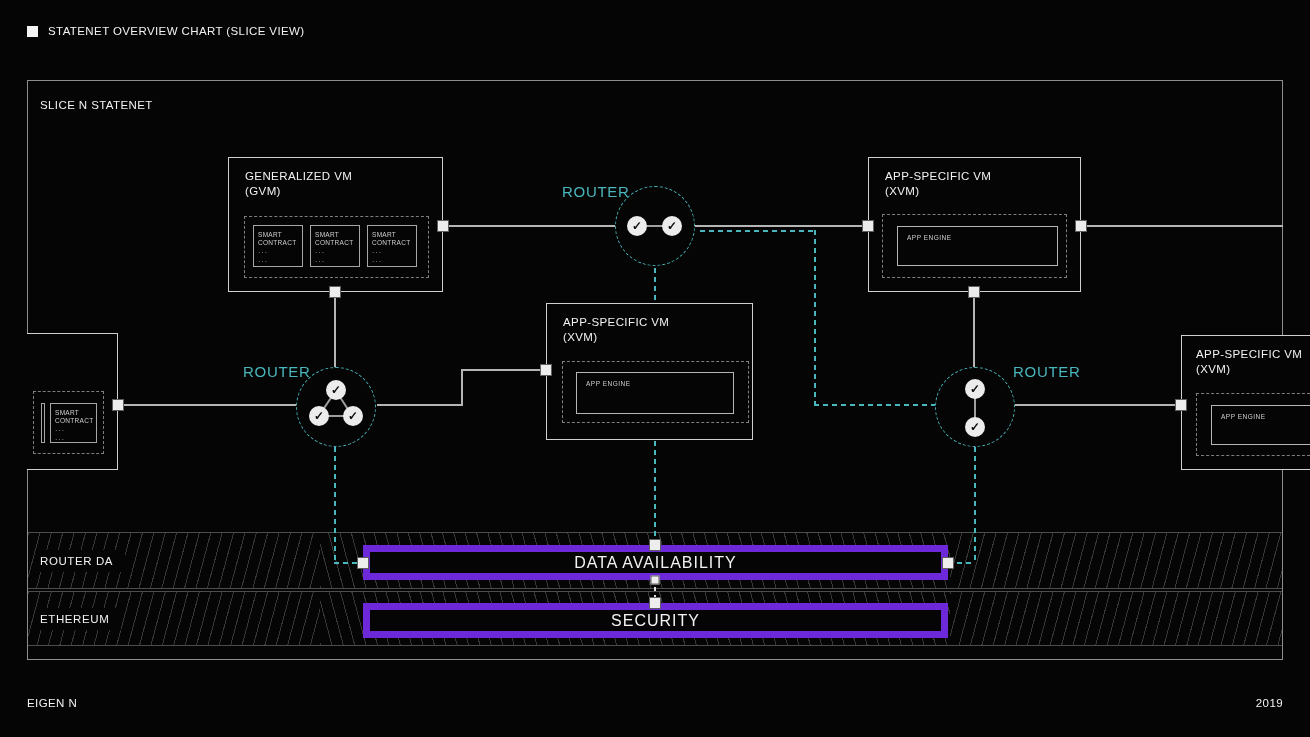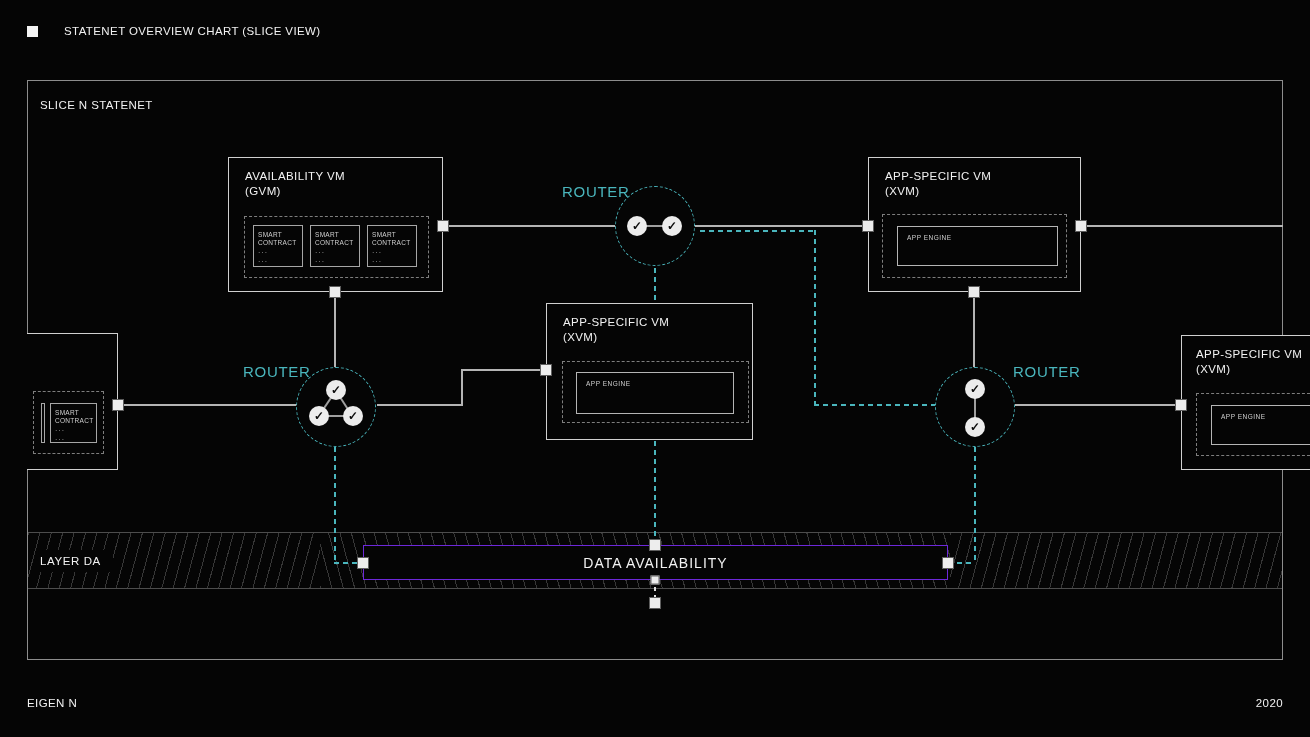--- a/index.html
+++ b/index.html
@@ -8,21 +8,21 @@
     --line:#b5b5b5;
     --text:#f2f2f2;
   }
   *{margin:0;padding:0;box-sizing:border-box}
   html,body{width:1310px;height:737px;overflow:hidden;background:var(--bg);
     font-family:"Liberation Sans",sans-serif;color:var(--text);}
   .stage{position:relative;width:1310px;height:737px;overflow:hidden;background:var(--bg)}
 
   
   .hdr-sq{position:absolute;left:27px;top:26px;width:11px;height:11px;background:#f4f4f4}
-  .hdr-title{position:absolute;left:64px;top:25px;font-size:11.5px;letter-spacing:.4px;color:var(--text)}
+  .hdr-title{position:absolute;left:48px;top:25px;font-size:11.5px;letter-spacing:.4px;color:var(--text)}
 
   
   .main-box{position:absolute;left:27px;top:80px;width:1256px;height:580px;border:1px solid #8d8d8d}
   .main-label{position:absolute;left:40px;top:99px;font-size:11.5px;letter-spacing:.4px;color:var(--text)}
 
   
   .vm-box{position:absolute;border:1px solid #d0d0d0;background:var(--bg)}
   .vm-title{position:absolute;left:16px;top:11px;font-size:11.5px;line-height:15px;letter-spacing:.4px;color:var(--text);white-space:nowrap}
   .dashed-container{position:absolute;border:1px dashed #7e7e7e}
   .sc-box{position:absolute;border:1px solid #a6a6a6;color:#cfcfcf;font-size:6.5px;line-height:8px;
@@ -48,22 +48,22 @@
   .clinev{position:absolute;width:1.5px;background:#9f9f9f;z-index:5}
   .router-label{position:absolute;color:var(--teal);font-size:15px;letter-spacing:.7px;z-index:4}
 
   
   .band{position:absolute;left:28px;width:1254px;border-top:1px solid #4d4d4d;border-bottom:1px solid #4d4d4d;overflow:hidden}
   .hatch{position:absolute;top:0;bottom:0}
   .hatch-a{background:repeating-linear-gradient(105deg,rgba(255,255,255,.20) 0 1px,transparent 1px 11px)}
   .hatch-b{background:repeating-linear-gradient(75deg,rgba(255,255,255,.20) 0 1px,transparent 1px 11px)}
   .band-label{position:absolute;left:12px;top:50%;transform:translateY(-50%);color:var(--text);
     font-size:11.5px;letter-spacing:.6px;background:var(--bg);padding:5px 12px 5px 0;z-index:2}
-  .band-box{position:absolute;background:var(--bg);border:1px solid #6d28d9;display:flex;align-items:center;
-    justify-content:center;color:var(--text);font-size:14px;letter-spacing:1px;z-index:3}
+  .band-box{position:absolute;background:var(--bg);border:7px solid #6d28d9;display:flex;align-items:center;
+    justify-content:center;color:var(--text);font-size:16px;letter-spacing:1px;z-index:3}
 
   
   .footer-left{position:absolute;left:27px;top:697px;font-size:11.5px;letter-spacing:.4px;color:var(--text)}
   .footer-right{position:absolute;right:27px;top:697px;font-size:11.5px;letter-spacing:.4px;color:var(--text)}
 </style>
 </head>
 <body>
 
 <div class="stage">
 
@@ -90,21 +90,21 @@
   <div class="tdash-v" style="left:654px;top:268px;height:36px"></div>
   <div class="tdash-v" style="left:654px;top:441px;height:105px;z-index:4"></div>
   <div class="tdash-v" style="left:334px;top:447px;height:117px;z-index:4"></div>
   <div class="tdash-h" style="left:334px;top:562px;width:29px;z-index:4"></div>
   <div class="tdash-v" style="left:974px;top:447px;height:117px;z-index:4"></div>
   <div class="tdash-h" style="left:948px;top:562px;width:27px;z-index:4"></div>
   <div class="wdash-v" style="left:654px;top:579px;height:25px;z-index:4"></div>
 
   <div class="vm-box" style="left:228px;top:157px;width:215px;height:135px">
     <div class="vm-title">
-      <div>AVAILABILITY VM</div>
+      <div>GENERALIZED VM</div>
       <div>(GVM)</div>
     </div>
     <div class="dashed-container" style="left:15px;top:58px;width:185px;height:62px">
       <div class="sc-box" style="left:8px;top:8px;width:50px;height:42px">
         <span>SMART CONTRACT</span>
         <div class="sc-dots">···</div>
         <div class="sc-dots">···</div>
       </div>
       <div class="sc-box" style="left:65px;top:8px;width:50px;height:42px">
         <span>SMART CONTRACT</span>
@@ -184,37 +184,46 @@
   <div class="router-label" style="left:1013px;top:363px">ROUTER</div>
   <div class="router-circle" style="left:975px;top:407px"></div>
   <div class="clinev" style="left:974px;top:397px;height:22px"></div>
   <div class="check" style="left:975px;top:389px">✓</div>
   <div class="check" style="left:975px;top:427px">✓</div>
 
   <div class="band" style="top:532px;height:57px">
     <div class="hatch hatch-a" style="left:0;width:292px"></div>
     <div class="hatch hatch-b" style="left:292px;width:630px"></div>
     <div class="hatch hatch-a" style="left:922px;width:332px"></div>
-    <div class="band-label">LAYER DA</div>
+    <div class="band-label">ROUTER DA</div>
     <div class="band-box" style="left:335px;top:12px;width:585px;height:35px">
       <span>DATA AVAILABILITY</span>
     </div>
   </div>
 
+  <div class="band" style="top:591px;height:55px">
+    <div class="hatch hatch-a" style="left:0;width:292px"></div>
+    <div class="hatch hatch-b" style="left:292px;width:630px"></div>
+    <div class="hatch hatch-a" style="left:922px;width:332px"></div>
+    <div class="band-label">ETHEREUM</div>
+    <div class="band-box" style="left:335px;top:11px;width:585px;height:35px">
+      <span>SECURITY</span>
+    </div>
+  </div>
 
   <div class="sq" style="left:443px;top:226px"></div>
   <div class="sq" style="left:868px;top:226px"></div>
   <div class="sq" style="left:1081px;top:226px"></div>
   <div class="sq" style="left:335px;top:292px"></div>
   <div class="sq" style="left:974px;top:292px"></div>
   <div class="sq" style="left:118px;top:405px"></div>
   <div class="sq" style="left:546px;top:370px"></div>
   <div class="sq" style="left:1181px;top:405px"></div>
   <div class="sq" style="left:655px;top:545px"></div>
   <div class="sq" style="left:363px;top:563px"></div>
   <div class="sq" style="left:948px;top:563px"></div>
   <div class="sq" style="left:655px;top:580px;width:9px;height:9px"></div>
   <div class="sq" style="left:655px;top:603px"></div>
 
   <div class="footer-left">EIGEN N</div>
-  <div class="footer-right">2020</div>
+  <div class="footer-right">2019</div>
 
 </div>
 
 </body></html>

